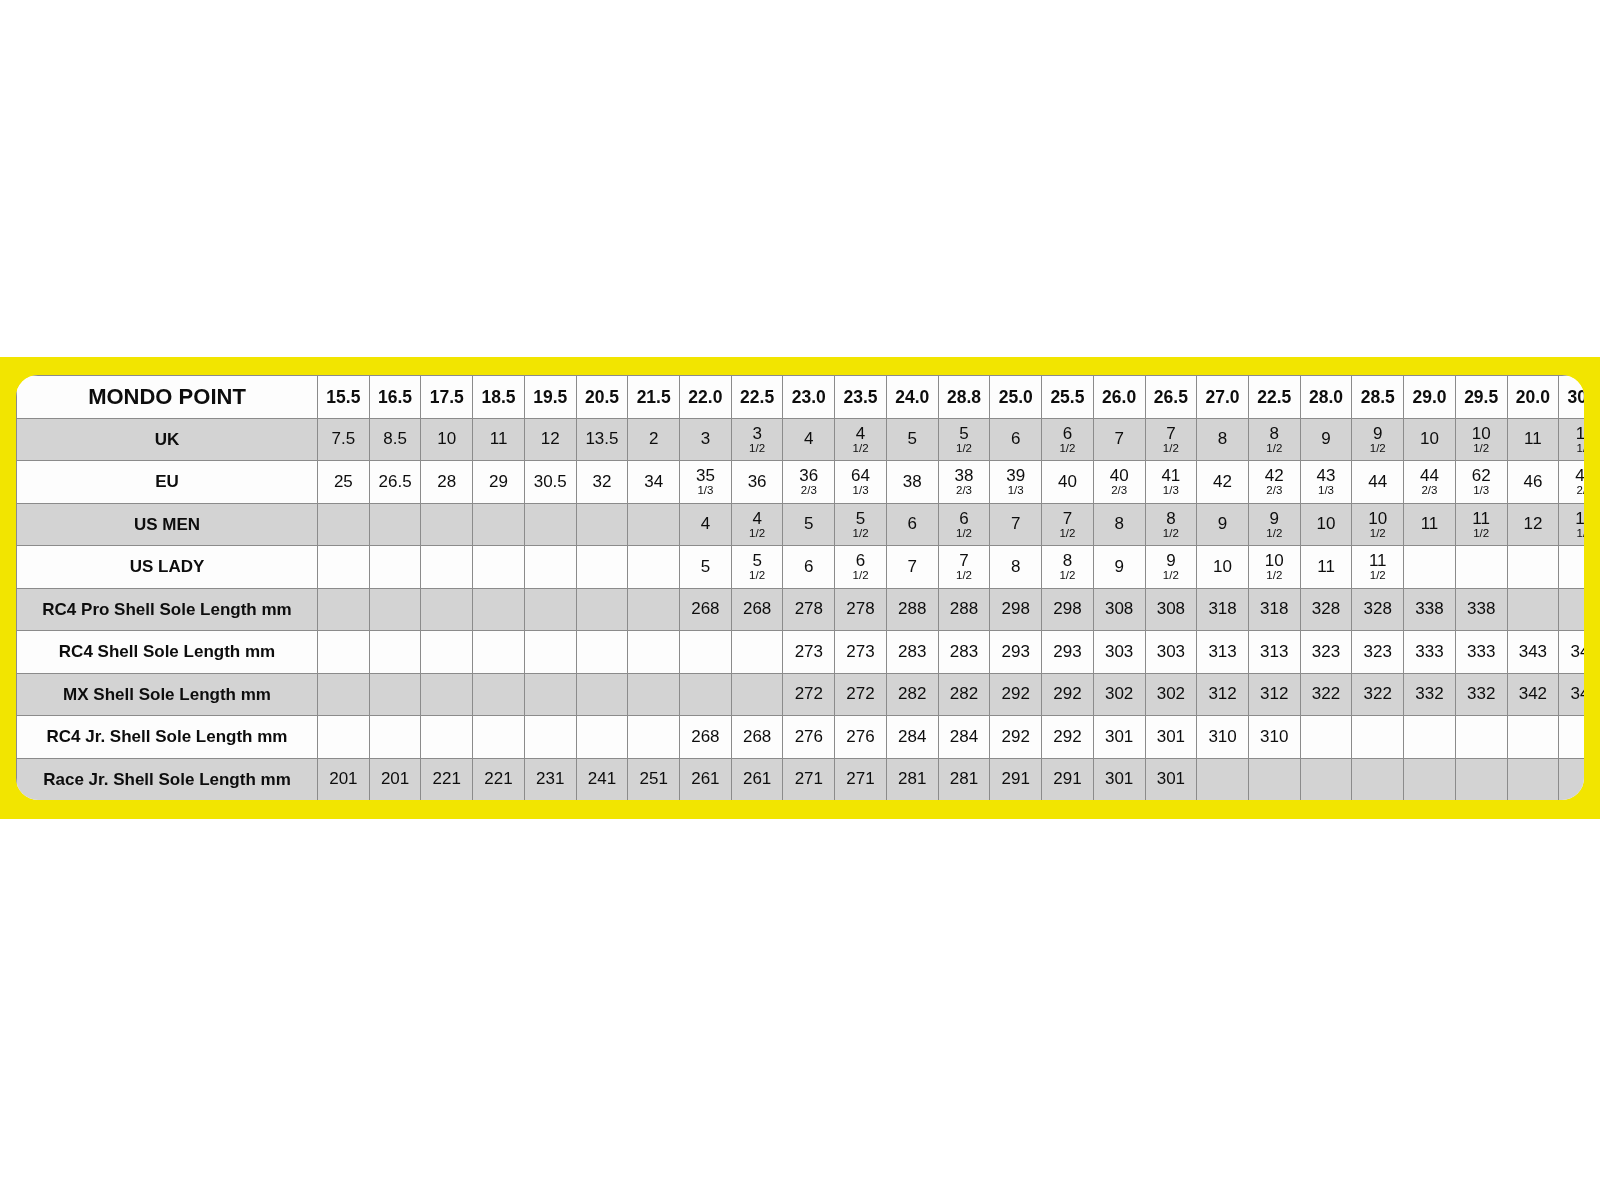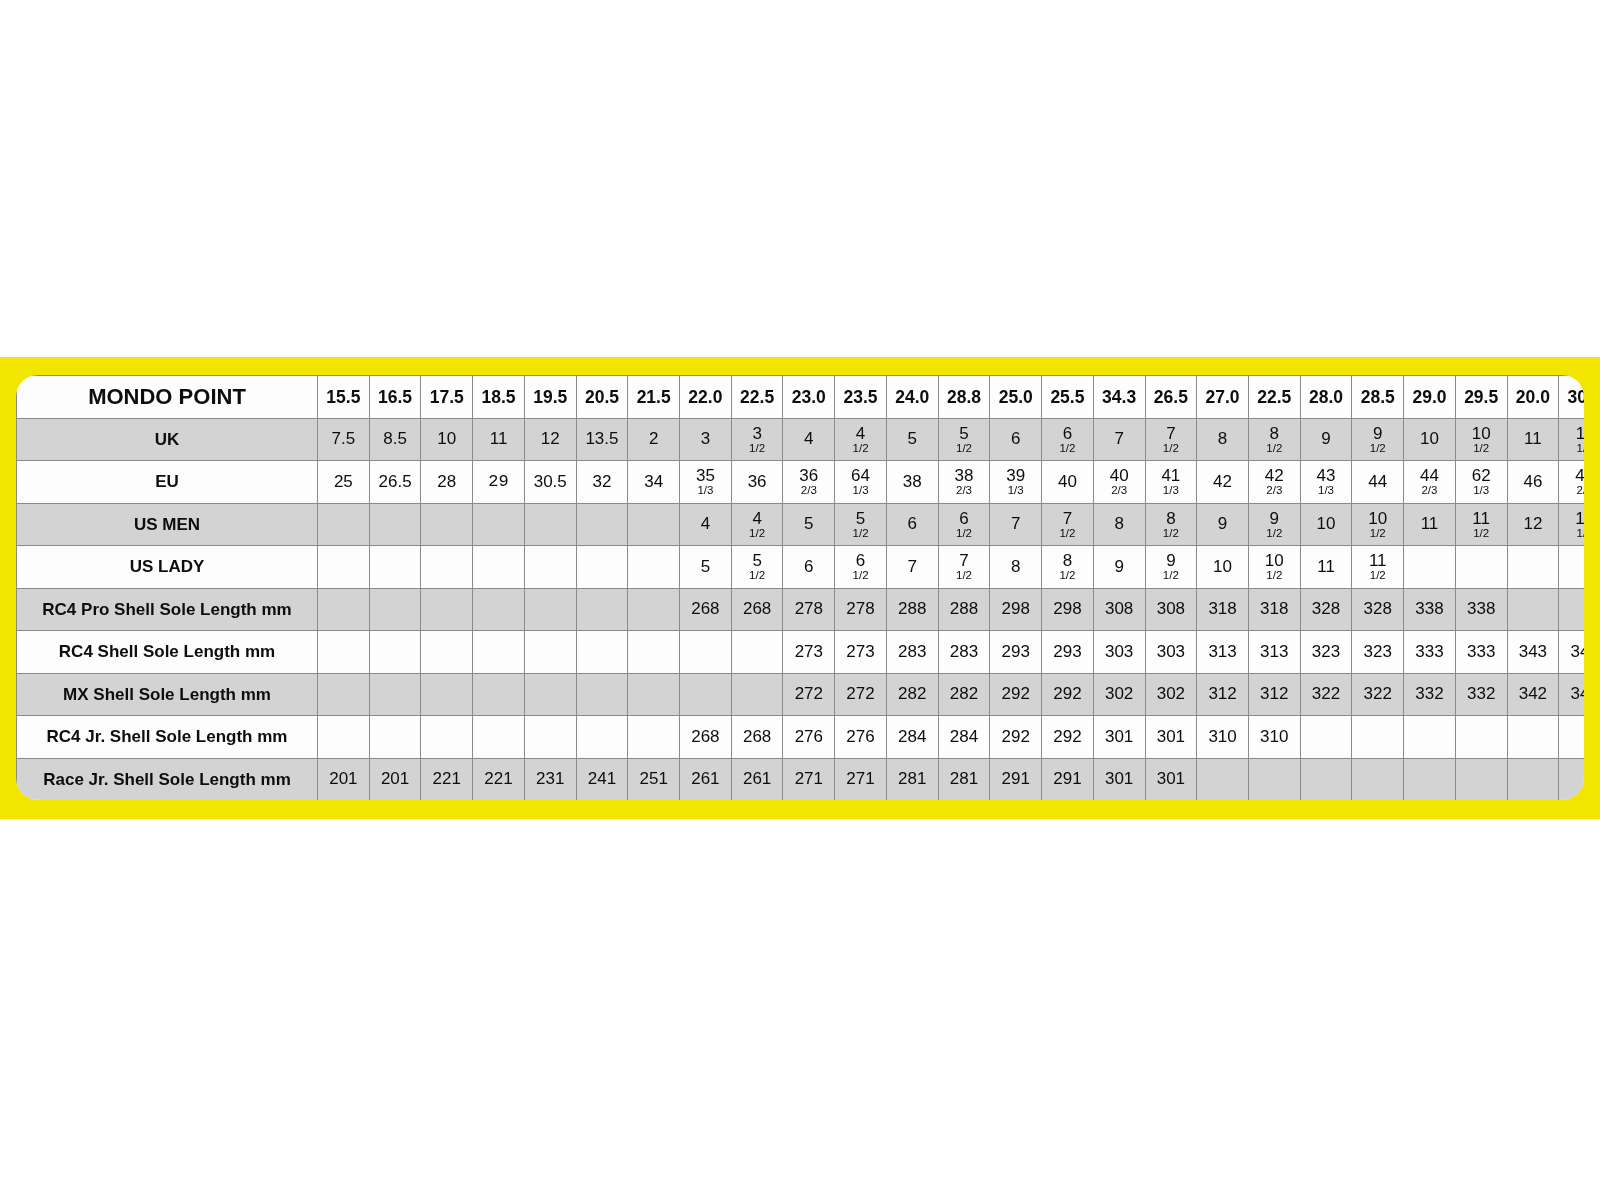--- a/index.html
+++ b/index.html
@@ -172,21 +172,21 @@
                 <span class="mainnum">25.0</span>
               </div>
             </td>
             <td style="width: 50.72px;">
               <div class="cellstack">
                 <span class="mainnum">25.5</span>
               </div>
             </td>
             <td style="width: 50.72px;">
               <div class="cellstack">
-                <span class="mainnum">34.3</span>
+                <span class="mainnum">26.0</span>
               </div>
             </td>
             <td style="width: 50.72px;">
               <div class="cellstack">
                 <span class="mainnum">26.5</span>
               </div>
             </td>
             <td style="width: 50.72px;">
               <div class="cellstack">
                 <span class="mainnum">27.0</span>
@@ -375,21 +375,21 @@
             <td style="width: 50.72px;">
               <div class="cellstack">
                 <span class="mainnum">26.5</span>
               </div>
             </td>
             <td style="width: 50.72px;">
               <div class="cellstack">
                 <span class="mainnum">28</span>
               </div>
             </td>
-            <td style="width: 50.72px; font-family: Liberation Mono, monospace;">
+            <td style="width: 50.72px;">
               <div class="cellstack">
                 <span class="mainnum">29</span>
               </div>
             </td>
             <td style="width: 50.72px;">
               <div class="cellstack">
                 <span class="mainnum">30.5</span>
               </div>
             </td>
             <td style="width: 50.72px;">

